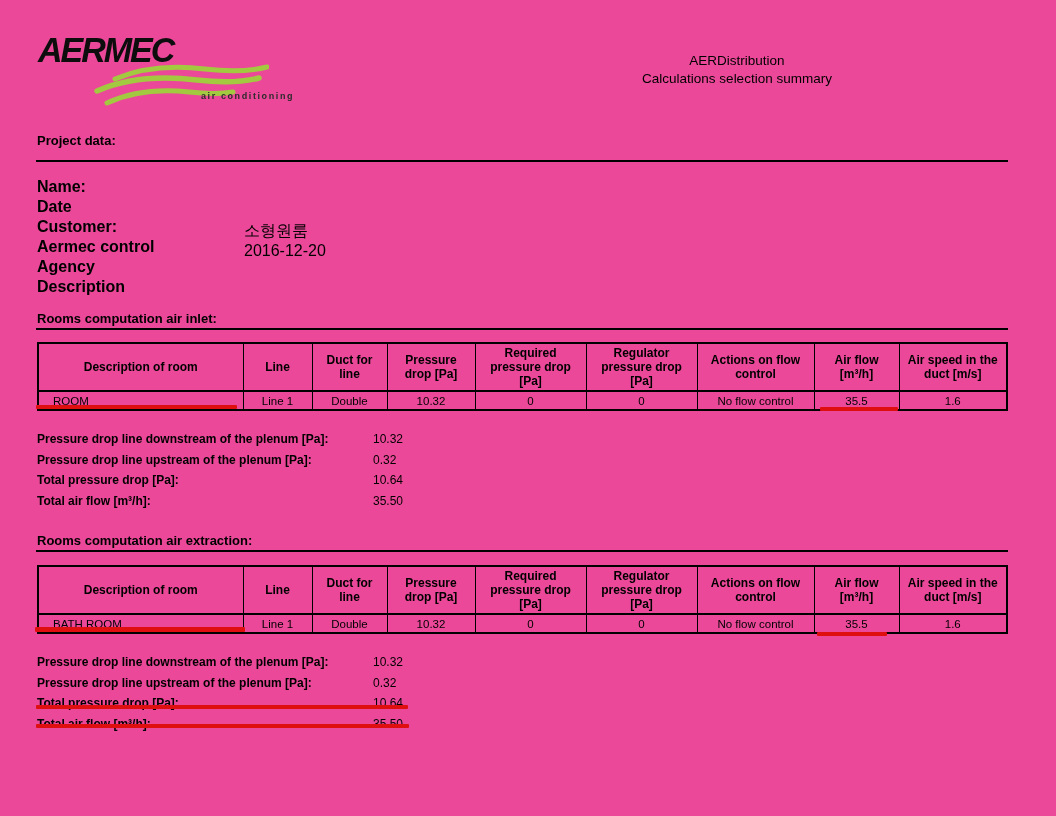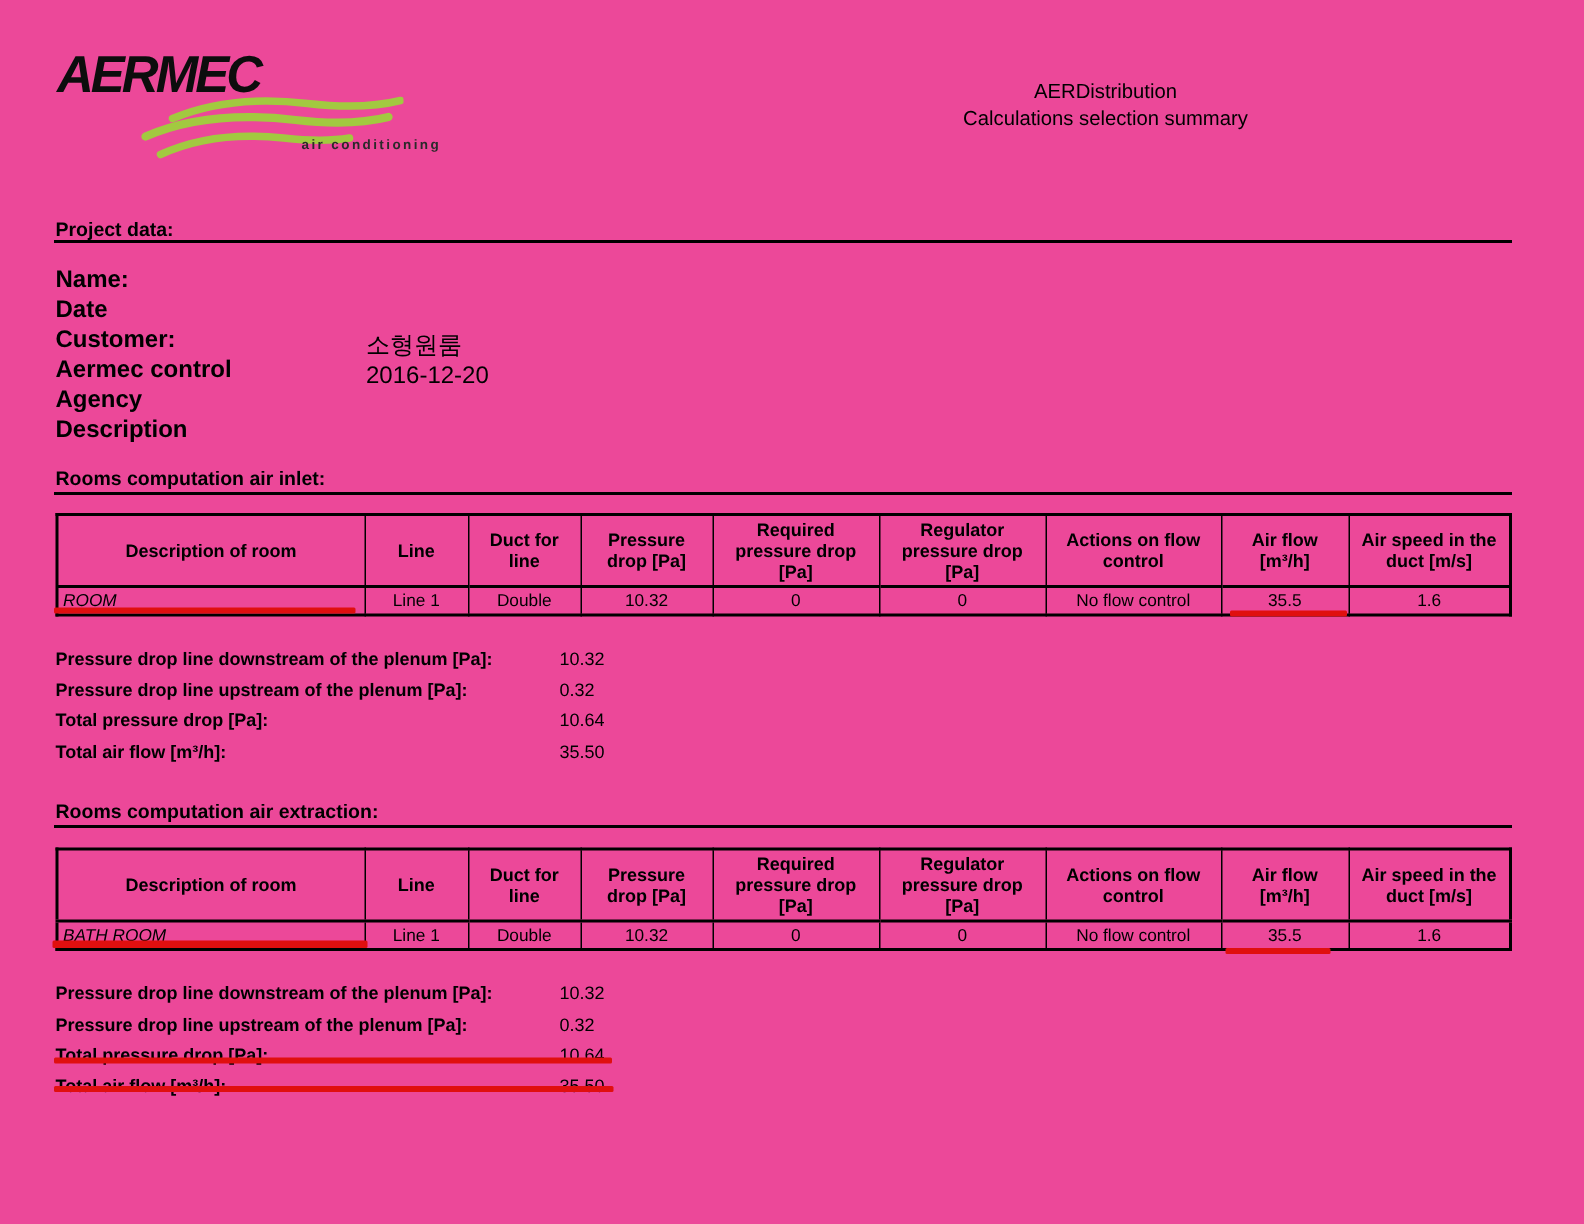--- a/index.html
+++ b/index.html
@@ -42,21 +42,21 @@
   }
   table.calc th,table.calc td{border:1px solid #000;overflow:hidden;}
   table.calc thead th{
     border-bottom:2px solid #000;height:44px;vertical-align:middle;
     font-size:12px;font-weight:bold;line-height:14px;text-align:center;padding:1px 3px;
   }
   table.calc td{
     height:17px;font-size:11.5px;font-weight:normal;text-align:center;padding:0 2px;
     vertical-align:middle;
   }
-  table.calc td.desc{text-align:left;padding-left:3px;font-style:italic;}
+  table.calc td.desc{text-align:left;padding-left:14px;}
   col.c1{width:205px}col.c2{width:69px}col.c3{width:75px}
   col.c4{width:88px}col.c5{width:111px}col.c6{width:111px}
   col.c7{width:117px}col.c8{width:85px}col.c9{width:108px}
   
   .summary{position:absolute;left:37px;width:480px;}
   .summary-row{height:20.7px;line-height:20.7px;font-size:12px;position:relative;white-space:nowrap;}
   .summary-label{font-weight:bold;}
   .summary-value{position:absolute;left:336px;top:0;font-weight:normal;}
   
   .red-mark{position:absolute;background:#e00f0f;border-radius:1px;}
@@ -74,21 +74,21 @@
       <path d="M14,39 C40,27 68,25 96,28 C114,30 128,30 140,28" fill="none" stroke="#a2c940" stroke-width="5" stroke-linecap="round"></path>
     </svg>
     <div class="logo-tagline">air conditioning</div>
   </div>
 
   <div class="doc-title">
     <div>AERDistribution</div>
     <div>Calculations selection summary</div>
   </div>
 
-  <div class="section-heading" style="top:145px">Project data:</div>
+  <div class="section-heading" style="top:133px">Project data:</div>
   <div class="rule" style="top:160px"></div>
 
   <div class="fields">
     <div class="field-row">
       <span class="field-label">Name:</span>
       <span class="field-value">소형원룸</span>
     </div>
     <div class="field-row">
       <span class="field-label">Date</span>
       <span class="field-value">2016-12-20</span>

